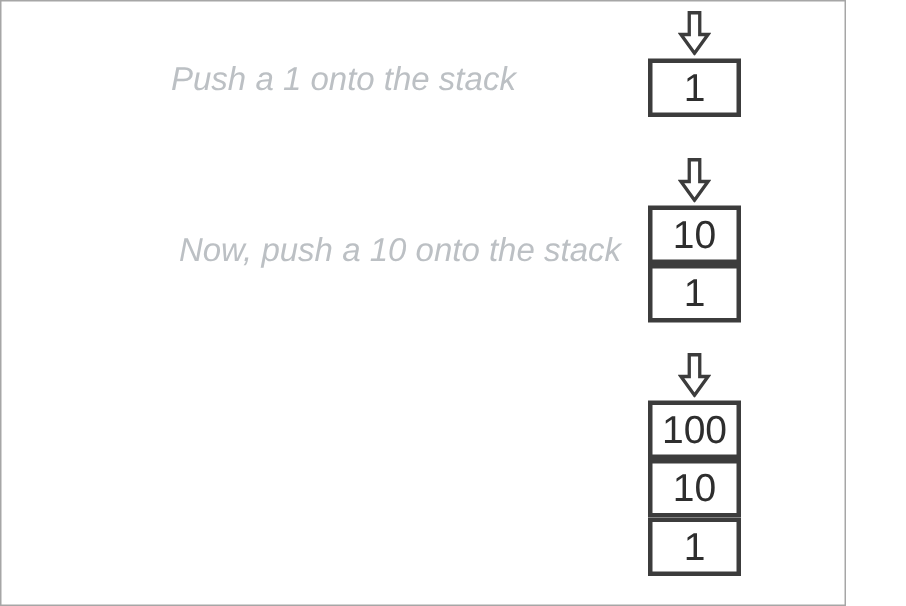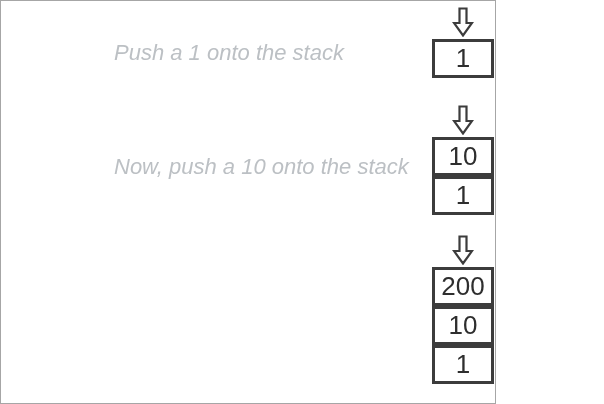--- a/index.html
+++ b/index.html
@@ -10,21 +10,21 @@
   body {
     width: 604px;
     height: 404px;
     font-family: "Liberation Sans", sans-serif;
     overflow: hidden;
   }
 
   #diagram-frame {
     position: relative;
     box-sizing: border-box;
-    width: 496px;
+    width: 564px;
     height: 404px;
     background: #ffffff;
     border: 1px solid #a6a6a6;
   }
 
   
   .step-row {
     position: absolute;
     left: 0;
     width: 604px;
@@ -39,21 +39,21 @@
     left: 113px;
     width: 300px;
     color: #bcc0c4;
     font-style: italic;
     font-size: 22px;
     line-height: 29px;
     font-family: "Liberation Sans", sans-serif;
     white-space: pre-wrap;
   }
   #step-row-1 .step-caption { top: 31px; }
-  #step-row-2 .step-caption { top: 47px; }
+  #step-row-2 .step-caption { top: 47px; text-align: right; }
   #step-row-3 .step-caption { top: 64px; }
 
   
   .stack-column {
     position: absolute;
     left: 431px;
     width: 62px;
   }
 
   .push-arrow {
@@ -132,21 +132,21 @@
   <div class="step-row" id="step-row-3">
 
 
     <div class="stack-column">
 
       <svg class="push-arrow" viewBox="0 0 22 30">
         <polygon points="7.5,1.5 14.5,1.5 14.5,16 20,16 11,28.5 2,16 7.5,16" fill="#ffffff" stroke="#3c3c3c" stroke-width="2.2" stroke-linejoin="miter"></polygon>
       </svg>
 
       <div class="stack-boxes">
-        <div class="stack-cell">200</div>
+        <div class="stack-cell">100</div>
         <div class="stack-cell has-divider">10</div>
         <div class="stack-cell has-divider">1</div>
       </div>
 
     </div>
   </div>
 
 </div>
 
 </body></html>

